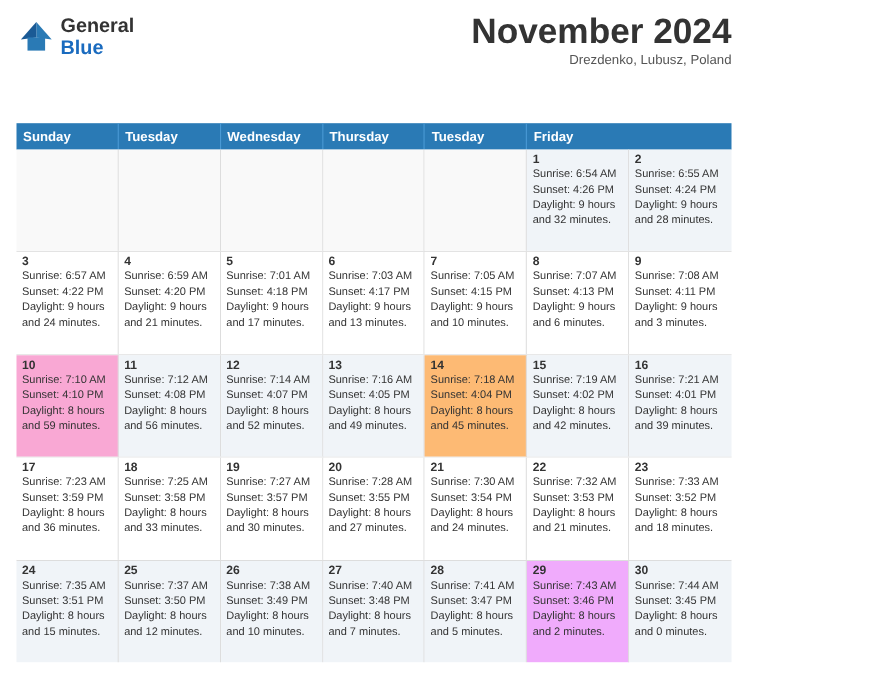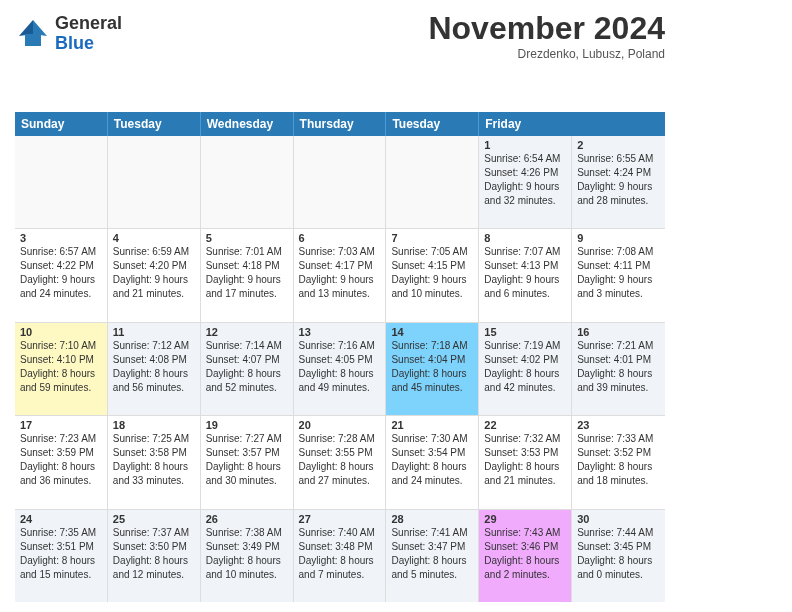--- a/index.html
+++ b/index.html
@@ -205,21 +205,21 @@
           </div>
           <div class="cal-cell">
             <div class="day-number">9</div>
             <div class="day-info" style="white-space: pre-line;">Sunrise: 7:08 AM
 Sunset: 4:11 PM
 Daylight: 9 hours
 and 3 minutes.</div>
           </div>
         </div>
         <div class="cal-row">
-          <div class="cal-cell" style="background: #fef9c3;">
+          <div class="cal-cell" style="background: #f9a8d4;">
             <div class="day-number">10</div>
             <div class="day-info" style="white-space: pre-line;">Sunrise: 7:10 AM
 Sunset: 4:10 PM
 Daylight: 8 hours
 and 59 minutes.</div>
           </div>
           <div class="cal-cell" style="background: rgb(240, 244, 248);">
             <div class="day-number">11</div>
             <div class="day-info" style="white-space: pre-line;">Sunrise: 7:12 AM
 Sunset: 4:08 PM
@@ -233,21 +233,21 @@
 Daylight: 8 hours
 and 52 minutes.</div>
           </div>
           <div class="cal-cell" style="background: rgb(240, 244, 248);">
             <div class="day-number">13</div>
             <div class="day-info" style="white-space: pre-line;">Sunrise: 7:16 AM
 Sunset: 4:05 PM
 Daylight: 8 hours
 and 49 minutes.</div>
           </div>
-          <div class="cal-cell" style="background: #7dd3fc;">
+          <div class="cal-cell" style="background: #fdba74;">
             <div class="day-number">14</div>
             <div class="day-info" style="white-space: pre-line;">Sunrise: 7:18 AM
 Sunset: 4:04 PM
 Daylight: 8 hours
 and 45 minutes.</div>
           </div>
           <div class="cal-cell" style="background: rgb(240, 244, 248);">
             <div class="day-number">15</div>
             <div class="day-info" style="white-space: pre-line;">Sunrise: 7:19 AM
 Sunset: 4:02 PM

